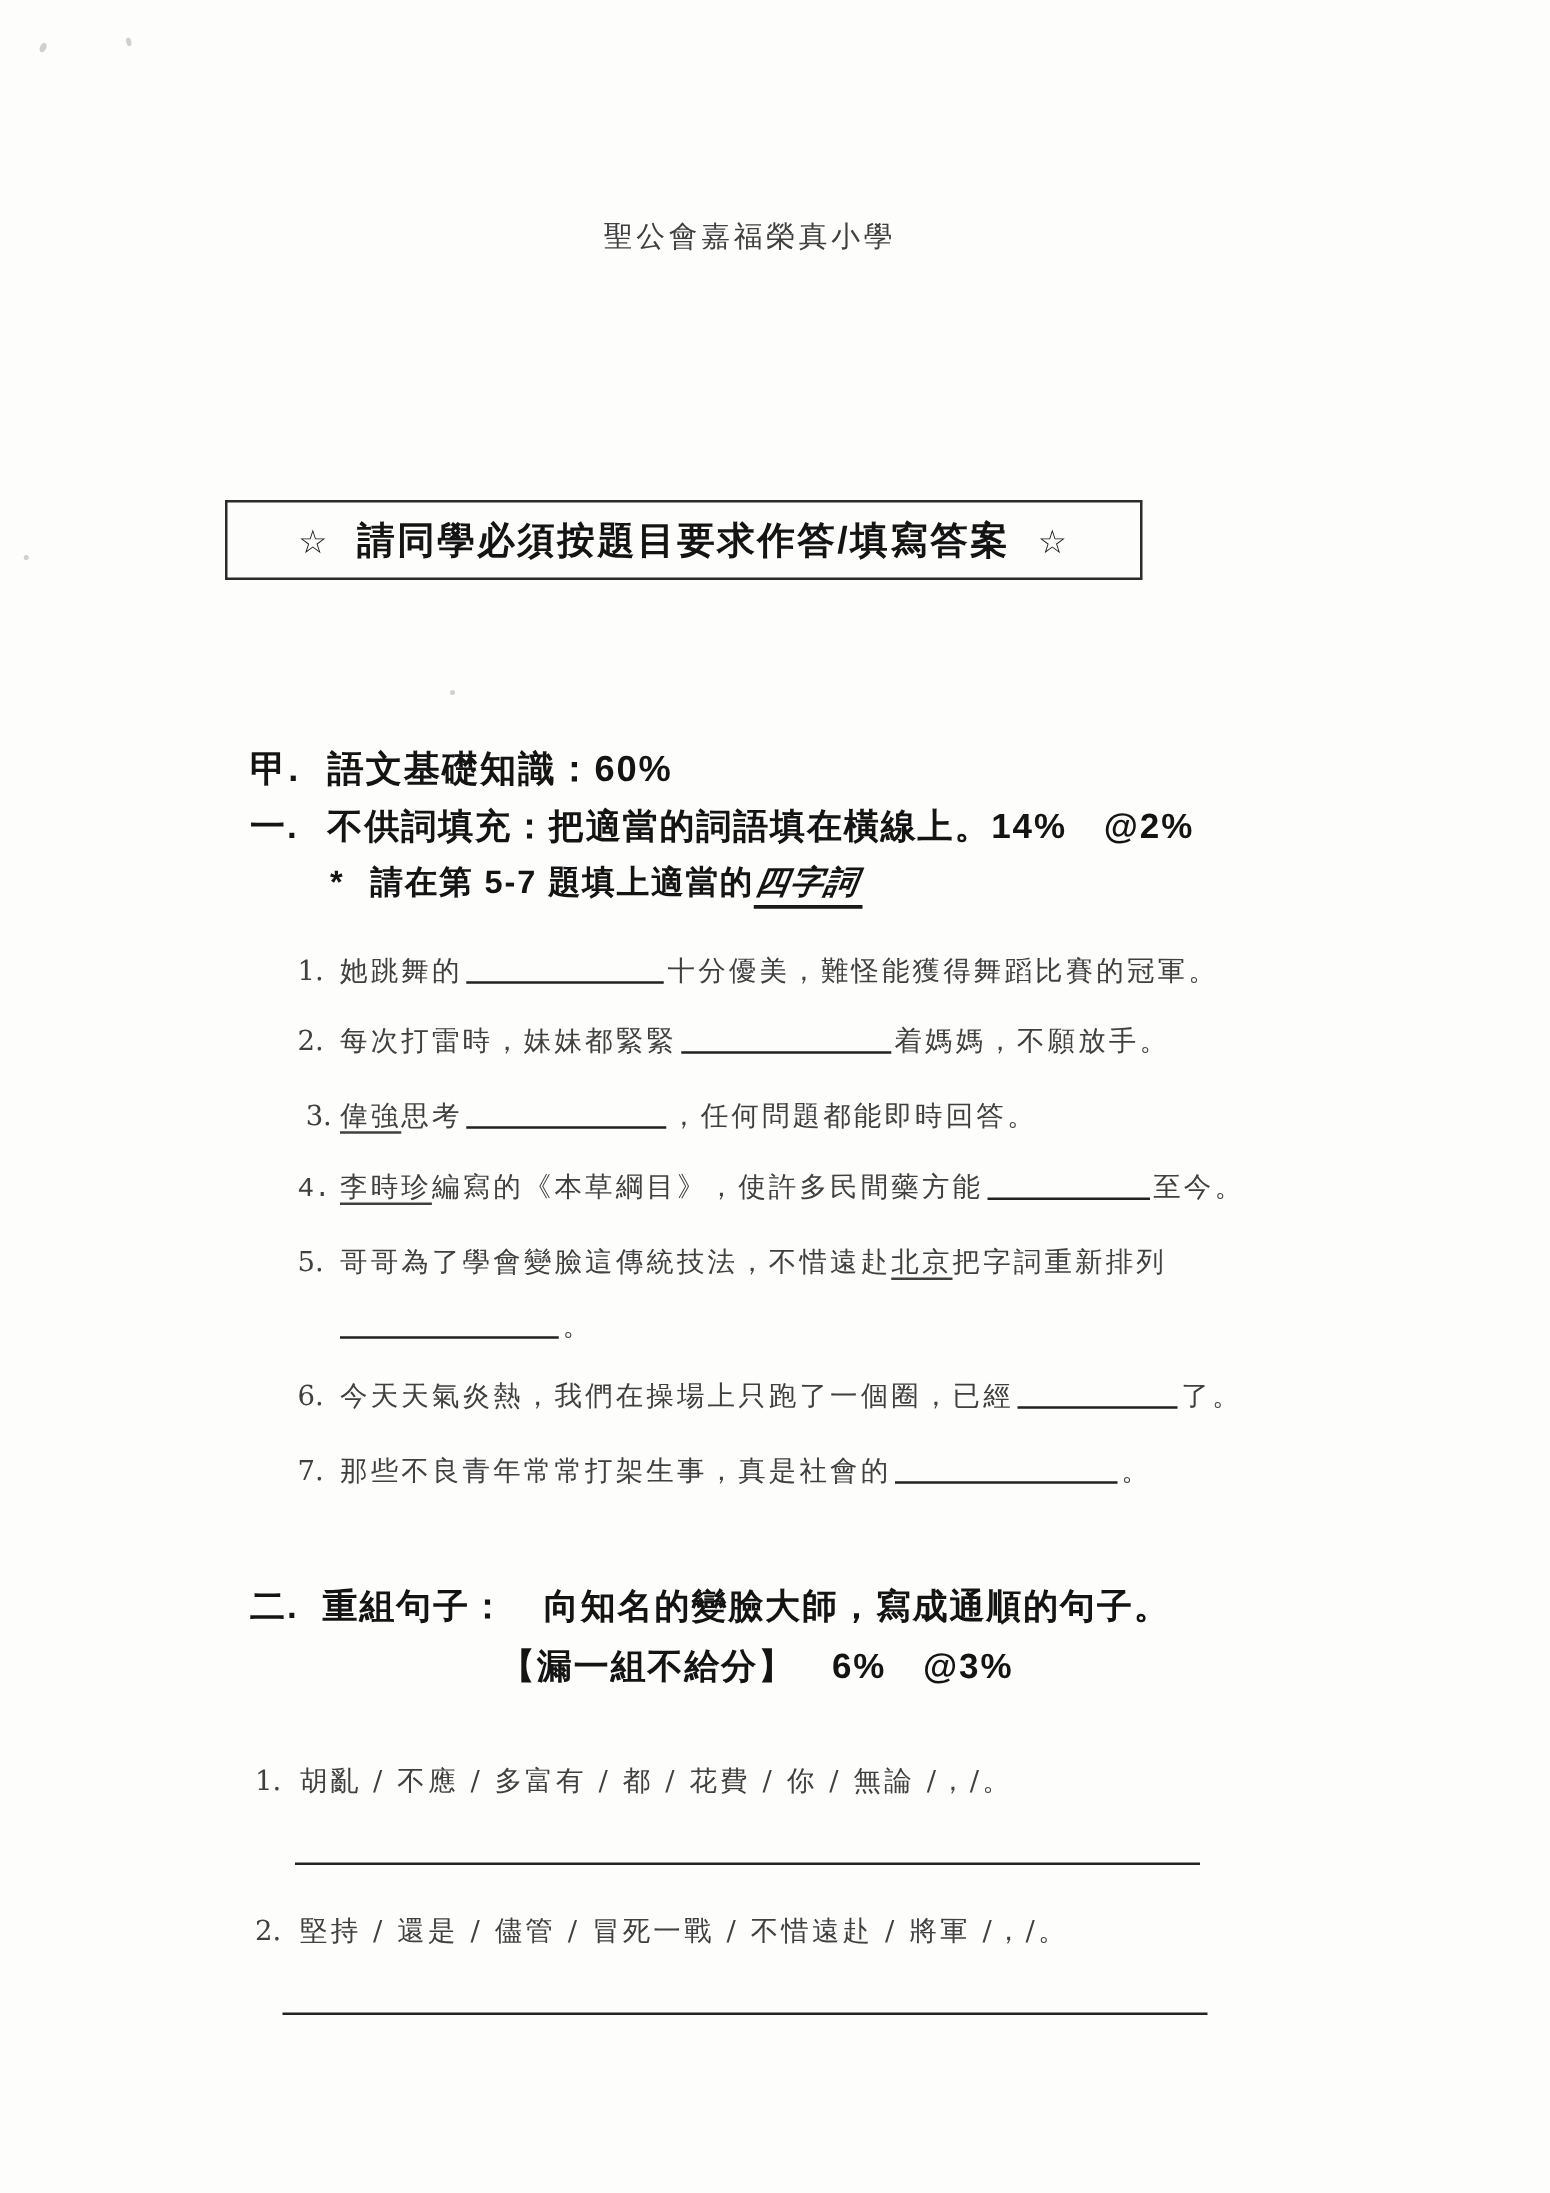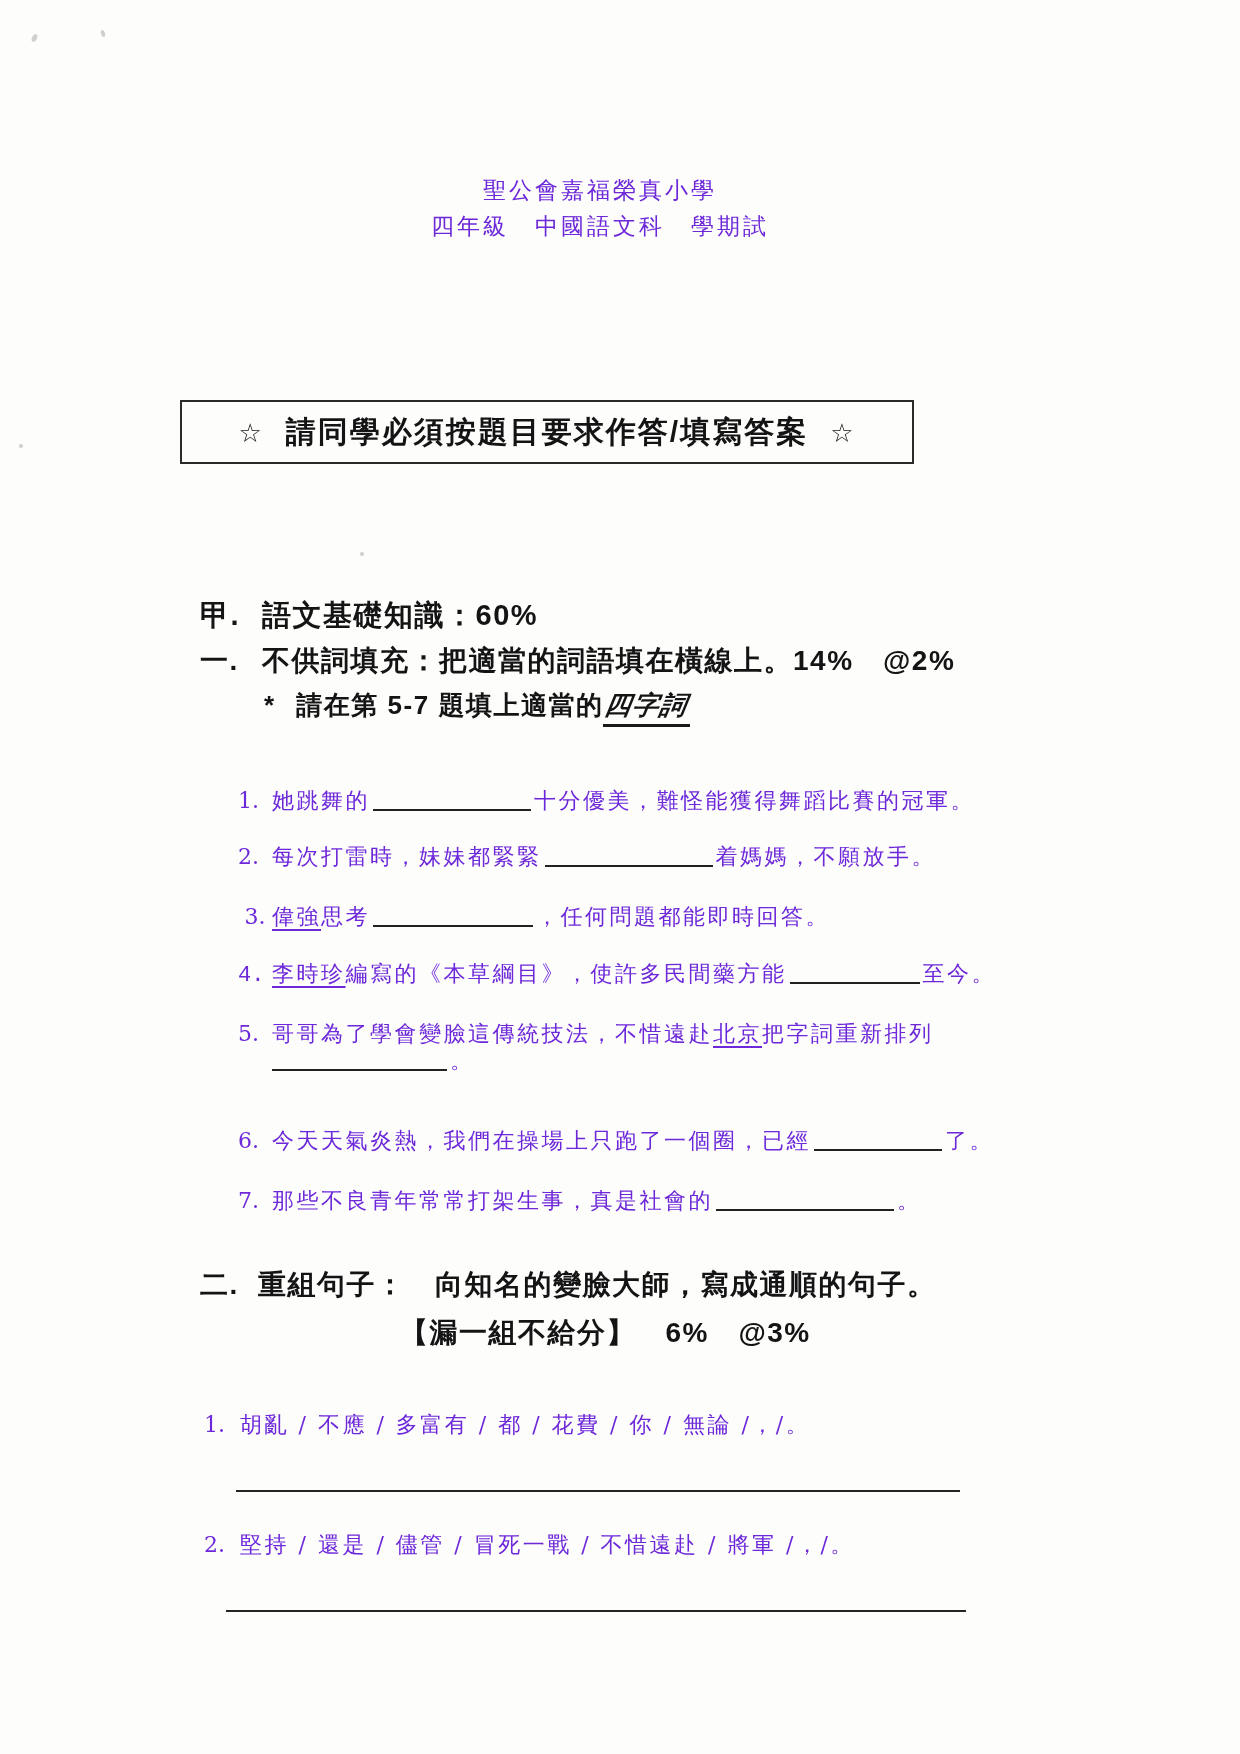--- a/index.html
+++ b/index.html
@@ -6,21 +6,21 @@
   html,body { background:#ffffff; }
   .page {
     position:relative; width:1240px; height:1754px;
     background:#fdfdfc; color:#1b1b1b; overflow:hidden;
   }
   .abs { position:absolute; }
 
   
   .serif {
     font-family:"DejaVu Serif","Liberation Serif",serif;
-    font-size:22px; letter-spacing:2.5px; color:#6d28d9; white-space:nowrap;
+    font-size:22px; letter-spacing:2.5px; color:#404040; white-space:nowrap;
   }
   
   .hsans {
     font-family:"Liberation Sans","DejaVu Sans",sans-serif;
     font-weight:700; color:#141414; letter-spacing:1.5px; white-space:nowrap;
   }
 
   .header {
     left:20px; top:172px; width:1160px; text-align:center;
     line-height:36px; font-size:23px; letter-spacing:3px;
@@ -36,21 +36,21 @@
 
   .sec-row { display:flex; align-items:flex-start; }
   .sec-label { display:inline-block; width:62px; flex:0 0 62px; }
   .fs29 { font-size:29px; }
   .fs28 { font-size:28px; }
   .fs26 { font-size:26px; }
 
   .em-wrap { border-bottom:3px solid #1a1a1a; display:inline-block; padding:0 2px 1px 2px; }
   .em-inner { display:inline-block; transform:skewX(-9deg); font-style:italic; }
 
-  .q { left:238px;margin-top:24px; }
+  .q { left:238px; }
   .qnum { display:inline-block; width:34px; letter-spacing:0; }
   .q2num { display:inline-block; width:36px; letter-spacing:0; }
   .blank {
     display:inline-block; height:12px; border-bottom:2px solid #222;
     transform:translateY(3px); margin:0 3px;
   }
   .uname { text-decoration:underline; text-decoration-thickness:2px; text-underline-offset:5px; }
 
   .ansline { height:0; border-top:2px solid #242424; }
 
@@ -61,21 +61,20 @@
 
 <div class="page">
 
   <div class="speck" style="left:32px; top:34px; width:5px; height:8px; transform:rotate(25deg);"></div>
   <div class="speck" style="left:101px; top:30px; width:4px; height:7px; transform:rotate(-15deg);"></div>
   <div class="speck" style="left:19px; top:444px; width:4px; height:4px;"></div>
   <div class="speck" style="left:360px; top:552px; width:4px; height:4px;"></div>
 
   <div class="abs header serif">
     <div>聖公會嘉福榮真小學</div>
-    <div>四年級　中國語文科　學期試</div>
   </div>
 
   <div class="abs notice-box hsans">
     <span class="star">☆</span>
     <span>請同學必須按題目要求作答/填寫答案</span>
     <span class="star">☆</span>
   </div>
 
   <div class="abs sec-row hsans fs29" style="left:200px; top:596px;">
     <span class="sec-label">甲.</span>

